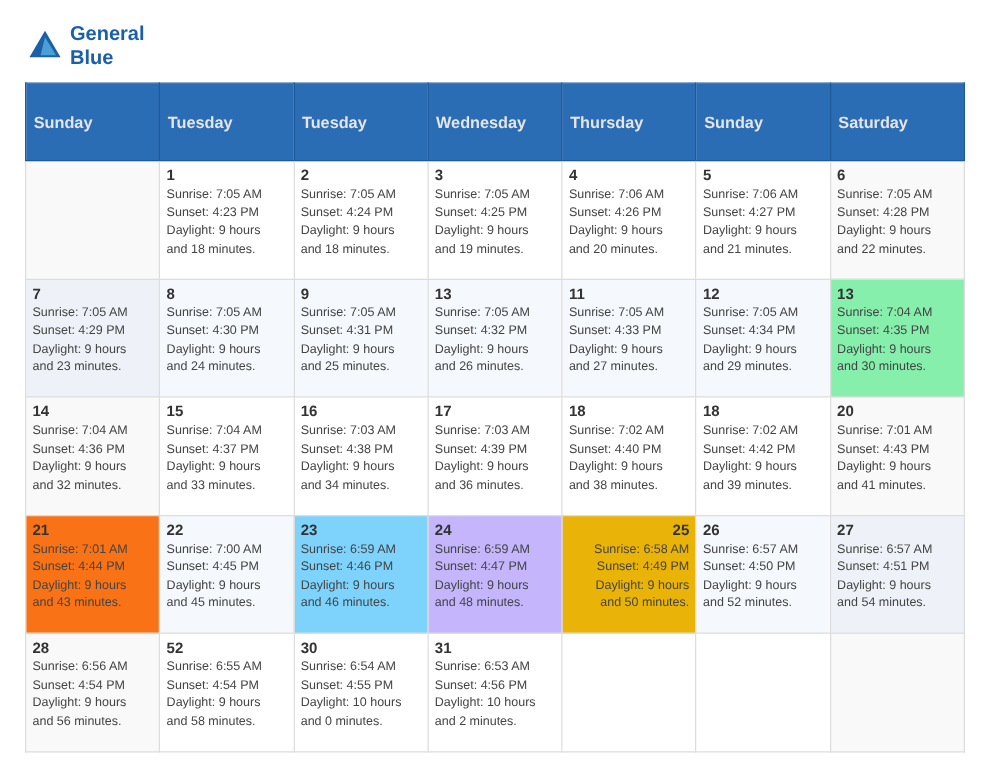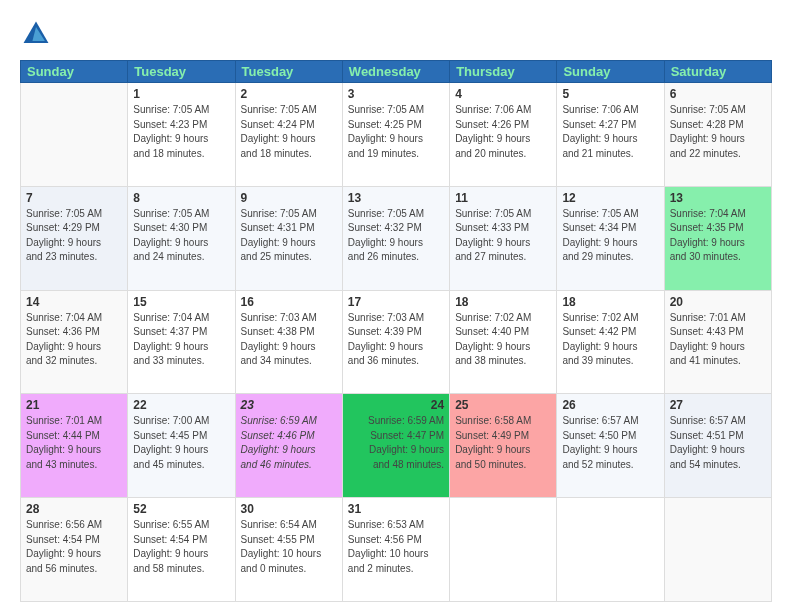--- a/index.html
+++ b/index.html
@@ -47,24 +47,24 @@
     }
     .calendar {
       flex: 1;
       border: 1px solid #ccc;
       border-collapse: collapse;
       width: 100%;
       table-layout: fixed;
     }
     .calendar th {
       background-color: #2a6db5;
-      color: #86efac;
+      color: #e5e5e5;
       font-size: 13px;
       font-weight: bold;
-      padding: 3px 6px;
+      padding: 23px 6px;
       text-align: left;
       border: 1px solid #1e5a9a;
     }
     .calendar td {
       vertical-align: top;
       padding: 4px 5px;
       border: 1px solid #ddd;
       font-size: 10.5px;
       color: #333;
       background: #fff;
@@ -93,20 +93,26 @@
 </head>
 <body>
 
 <div class="page">
   <div class="header">
     <div class="logo">
       <svg class="logo-icon" viewBox="0 0 36 36">
         <polygon points="18,4 32,28 4,28" fill="#1a5fa8"></polygon>
         <polygon points="18,10 28,26 14,26" fill="#4a9fd4"></polygon>
       </svg>
+      <div>
+        <div style="font-size:16px;font-weight:bold;color:#333;line-height:1.2">
+          <span style="color:#1a5fa8">General</span>
+        </div>
+        <div style="font-size:16px;font-weight:bold;color:#1a5fa8;line-height:1.2">Blue</div>
+      </div>
     </div>
     <div class="title-block">
       <div class="main-title"></div>
       <div class="subtitle"></div>
     </div>
   </div>
   <table class="calendar">
     <thead>
       <tr>
       <th>Sunday</th>
@@ -260,49 +266,49 @@
           </td>
           <td>
             <span class="day-num">20</span>
             <div class="day-info" style="white-space: pre-line;">Sunrise: 7:01 AM
 Sunset: 4:43 PM
 Daylight: 9 hours
 and 41 minutes.</div>
           </td>
         </tr>
         <tr>
-          <td style="background: #f0abfc;">
+          <td style="background: #f97316;">
             <span class="day-num">21</span>
             <div class="day-info" style="white-space: pre-line;">Sunrise: 7:01 AM
 Sunset: 4:44 PM
 Daylight: 9 hours
 and 43 minutes.</div>
           </td>
           <td style="background: rgb(245, 248, 252);">
             <span class="day-num">22</span>
             <div class="day-info" style="white-space: pre-line;">Sunrise: 7:00 AM
 Sunset: 4:45 PM
 Daylight: 9 hours
 and 45 minutes.</div>
           </td>
-          <td style="background: #f0abfc; font-style: italic;">
+          <td style="background: #7dd3fc;">
             <span class="day-num">23</span>
             <div class="day-info" style="white-space: pre-line;">Sunrise: 6:59 AM
 Sunset: 4:46 PM
 Daylight: 9 hours
 and 46 minutes.</div>
           </td>
-          <td style="background: #22c55e; text-align: right;">
+          <td style="background: #c4b5fd;">
             <span class="day-num">24</span>
             <div class="day-info" style="white-space: pre-line;">Sunrise: 6:59 AM
 Sunset: 4:47 PM
 Daylight: 9 hours
 and 48 minutes.</div>
           </td>
-          <td style="background: #fca5a5;">
+          <td style="background: #eab308; text-align: right;">
             <span class="day-num">25</span>
             <div class="day-info" style="white-space: pre-line;">Sunrise: 6:58 AM
 Sunset: 4:49 PM
 Daylight: 9 hours
 and 50 minutes.</div>
           </td>
           <td style="background: rgb(245, 248, 252);">
             <span class="day-num">26</span>
             <div class="day-info" style="white-space: pre-line;">Sunrise: 6:57 AM
 Sunset: 4:50 PM

